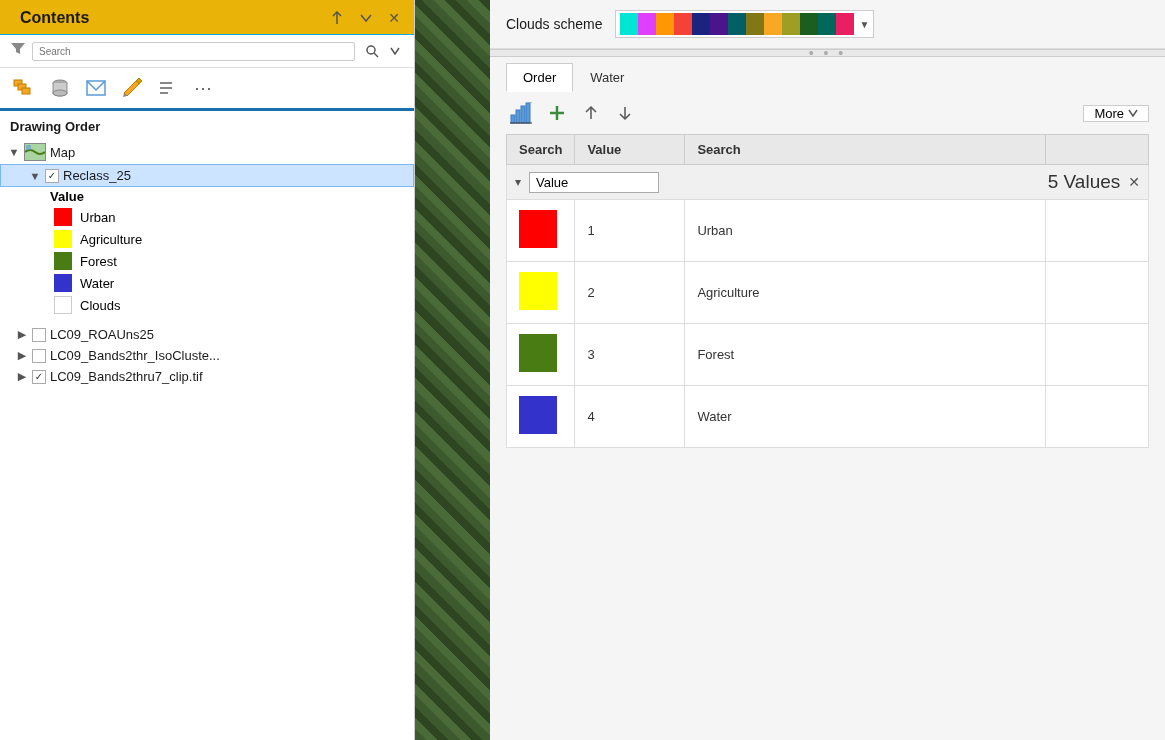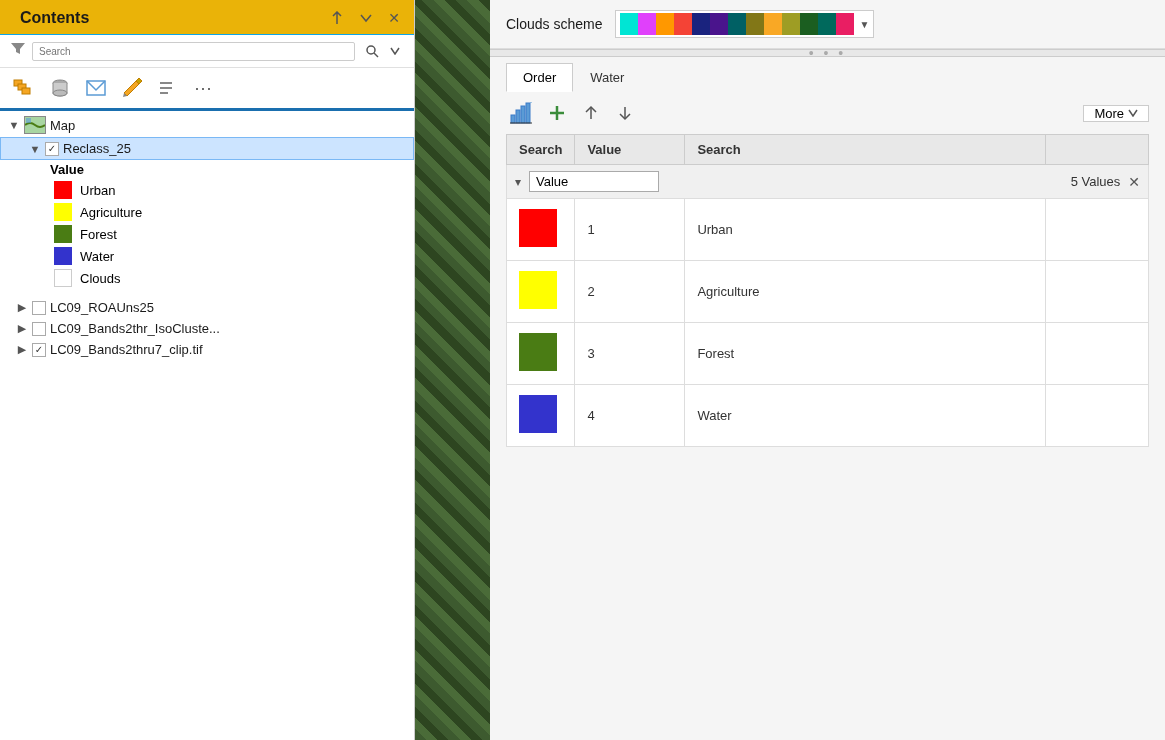--- a/index.html
+++ b/index.html
@@ -373,21 +373,21 @@
     }
 
     .filter-input {
       border: 1px solid #aaa;
       padding: 2px 6px;
       font-size: 13px;
       width: 130px;
     }
 
     .values-count {
-      font-size: 13px;
+      font-size: 19px;
       color: #333;
       margin-left: auto;
     }
 
     .close-filter {
       cursor: pointer;
       color: #555;
       font-size: 14px;
     }
 
@@ -484,20 +484,21 @@
     <div class="toolbar-icon">
       <svg width="20" height="20" viewBox="0 0 20 20">
         <rect x="2" y="4" width="12" height="2" fill="#888"></rect>
         <rect x="2" y="9" width="12" height="2" fill="#888"></rect>
         <rect x="2" y="14" width="8" height="2" fill="#888"></rect>
       </svg>
     </div>
     <span class="more-dots">···</span>
   </div>
 
+  <div class="drawing-order-label">Drawing Order</div>
 
   <div class="tree-container">
 
     <div class="tree-item">
       <span class="tree-arrow">▼</span>
       <div class="tree-map-icon">
         <svg width="20" height="16" viewBox="0 0 20 16">
           <rect width="20" height="16" fill="#a8d5a2"></rect>
           <path d="M0 8 Q5 4 10 8 Q15 12 20 8" stroke="#4a7c14" stroke-width="2" fill="none"></path>
           <rect x="1" y="1" width="5" height="5" fill="#5b9bd5" opacity="0.6"></rect>

